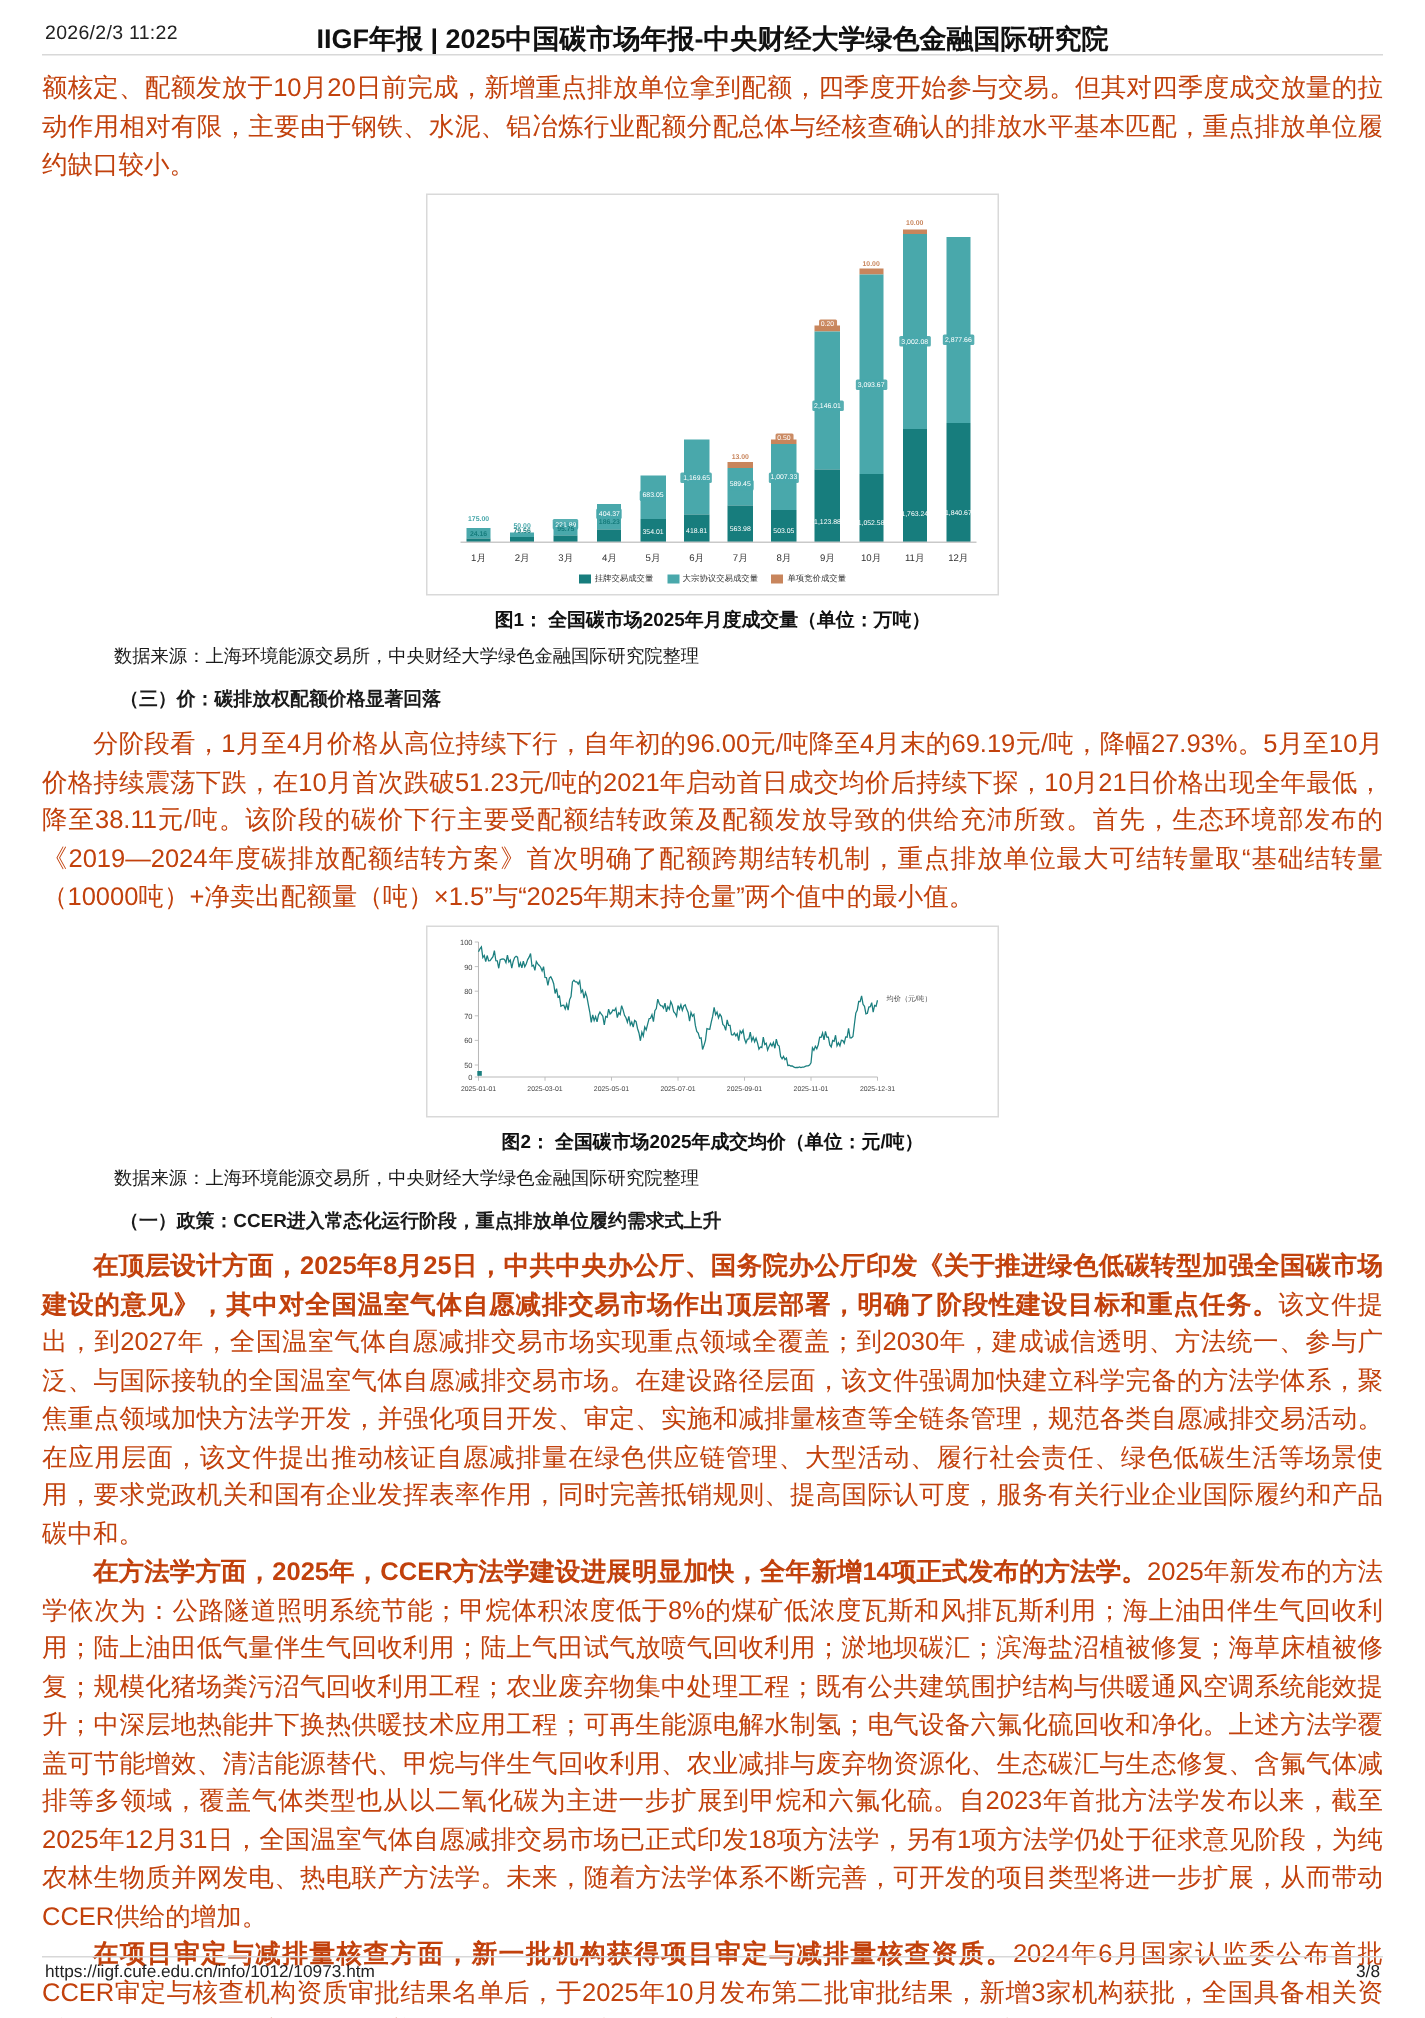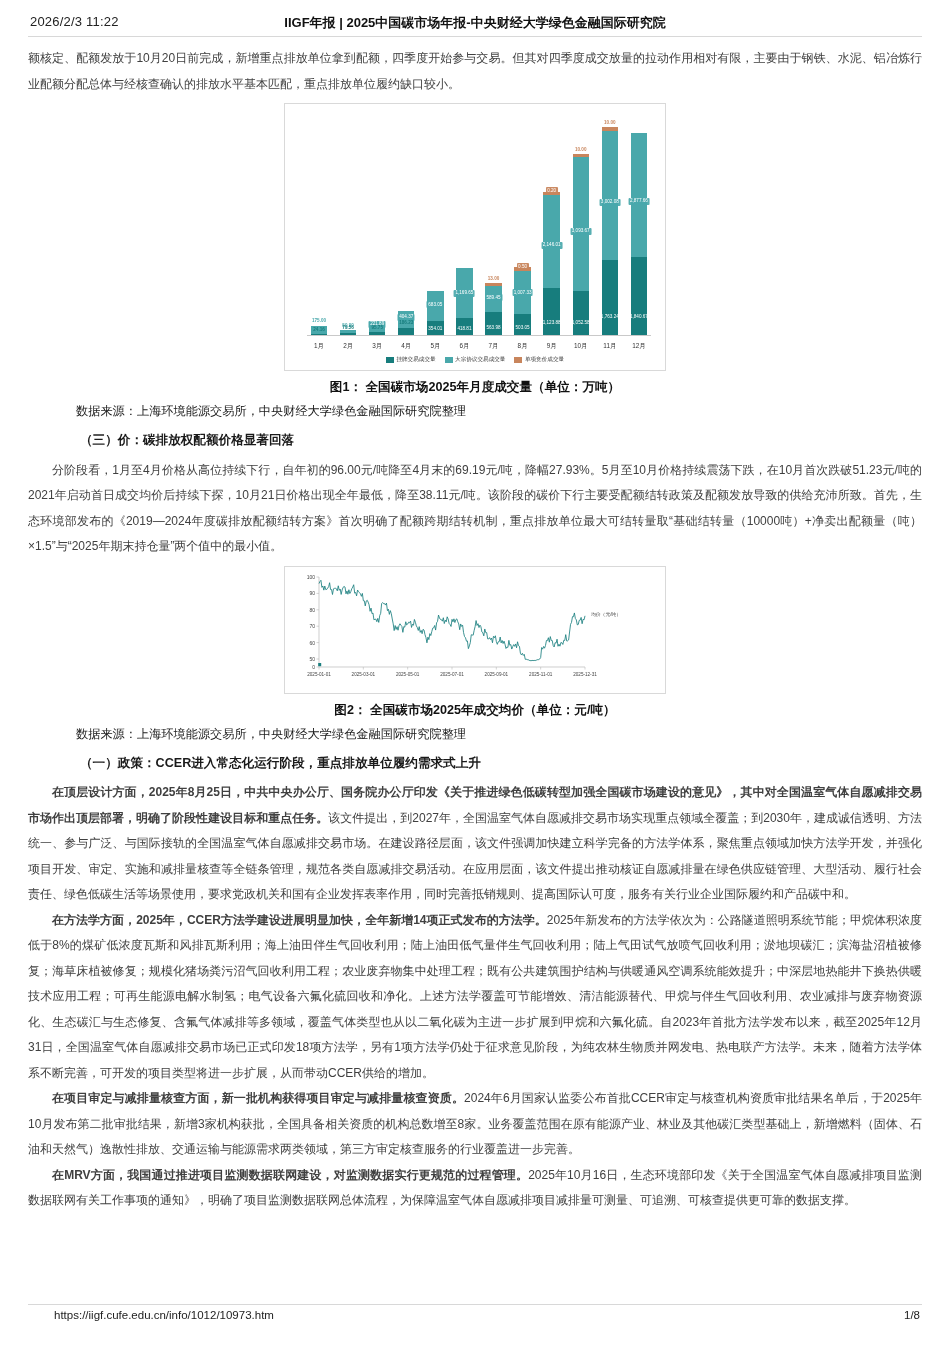--- a/index.html
+++ b/index.html
@@ -16,36 +16,36 @@
   
   .hdr {
     position:absolute; top:14px; left:0; width:950px; height:26px;
   }
   .hdr .date {
     position:absolute; left:30px; top:0; font-size:13px; color:#222;
     letter-spacing:0.2px;
   }
   .hdr .title {
     position:absolute; left:0; top:0; width:950px; text-align:center;
-    font-size:13px; font-weight:bold; color:#111;
+    font-size:18px; font-weight:bold; color:#111;
   }
   .hdr-rule {
     position:absolute; top:36px; left:28px; width:894px; height:1px;
     background:#d8d8d8;
   }
 
   
   .content { position:absolute; left:28px; top:46px; width:894px; }
   p.para {
     margin:0 0 0 0;
-    font-size:12px;
+    font-size:17px;
     line-height:25.5px;
     text-align:justify;
     text-justify:inter-ideograph;
-    color:#404040;
+    color:#c2410c;
   }
   p.indent { text-indent:2em; }
   .b { font-weight:bold; }
   .src {
     font-size:12.2px; line-height:25px; margin:0; padding-left:48px;
   }
   .src .lbl { font-weight:normal; }
   .sub-heading { font-size:12.6px; font-weight:bold; line-height:25.5px; margin:4px; padding-left:48px;}
 
   .figcap {
@@ -111,21 +111,21 @@
   }
   .fig2-svg { position:absolute; left:0; top:0; }
 
   
   .ftr-rule {
     position:absolute; bottom:40px; left:28px; width:894px; height:1px; background:#d8d8d8;
   }
   .ftr {
     position:absolute; bottom:18px; left:0; width:950px; height:18px;
   }
-  .ftr .url { position:absolute; left:30px; top:0; font-size:11.5px; color:#222;margin-left:24px; }
+  .ftr .url { position:absolute; left:30px; top:0; font-size:11.5px; color:#222; }
   .ftr .pg  { position:absolute; right:30px; top:0; font-size:11.5px; color:#222; }
 </style>
 </head>
 <body>
 
 <div class="page">
 
   <div class="hdr">
     <div class="date">2026/2/3 11:22</div>
     <div class="title">IIGF年报 | 2025中国碳市场年报-中央财经大学绿色金融国际研究院</div>
@@ -341,16 +341,16 @@
 
     <p class="para indent"><span class="b">在项目审定与减排量核查方面，新一批机构获得项目审定与减排量核查资质。</span><span>2024年6月国家认监委公布首批CCER审定与核查机构资质审批结果名单后，于2025年10月发布第二批审批结果，新增3家机构获批，全国具备相关资质的机构总数增至8家。业务覆盖范围在原有能源产业、林业及其他碳汇类型基础上，新增燃料（固体、石油和天然气）逸散性排放、交通运输与能源需求两类领域，第三方审定核查服务的行业覆盖进一步完善。</span></p>
 
     <p class="para indent"><span class="b">在MRV方面，我国通过推进项目监测数据联网建设，对监测数据实行更规范的过程管理。</span><span>2025年10月16日，生态环境部印发《关于全国温室气体自愿减排项目监测数据联网有关工作事项的通知》，明确了项目监测数据联网总体流程，为保障温室气体自愿减排项目减排量可测量、可追溯、可核查提供更可靠的数据支撑。</span></p>
 
   </div>
 
   <div class="ftr-rule"></div>
   <div class="ftr">
     <div class="url">https://iigf.cufe.edu.cn/info/1012/10973.htm</div>
-    <div class="pg">1/8</div>
+    <div class="pg">3/8</div>
   </div>
 
 </div>
 
 </body></html>

